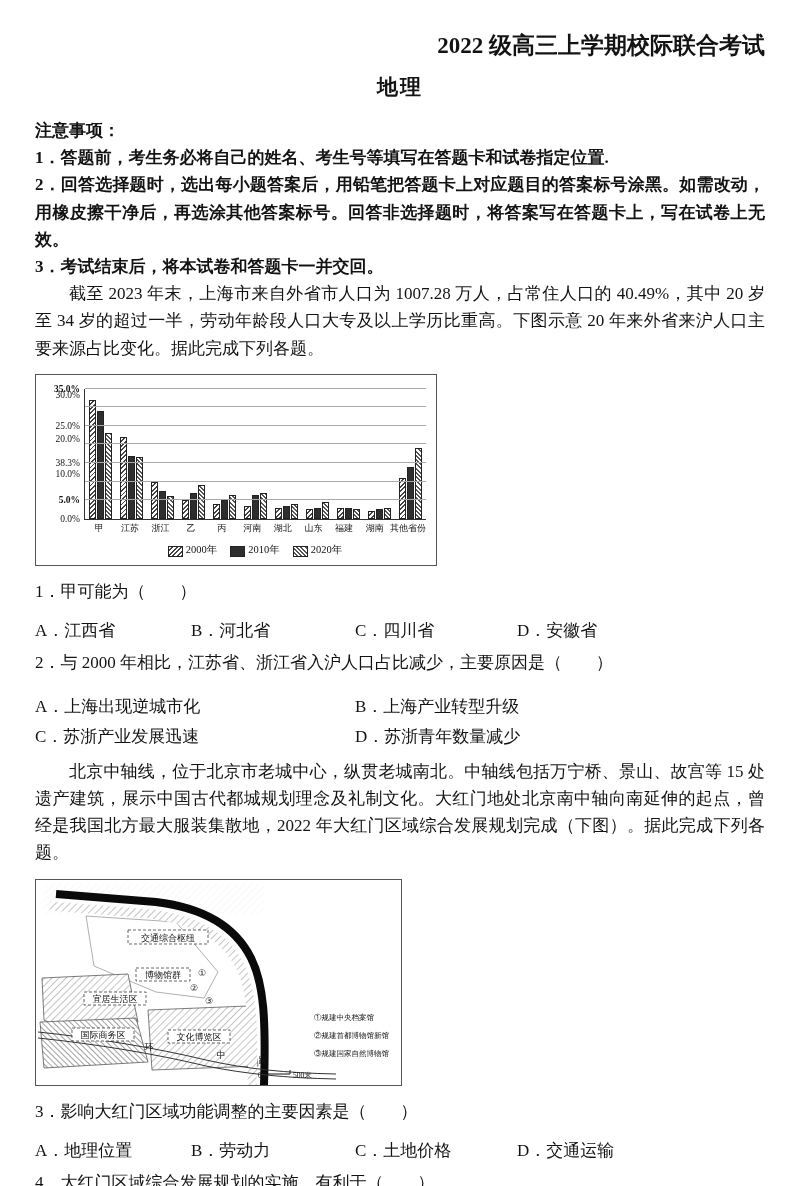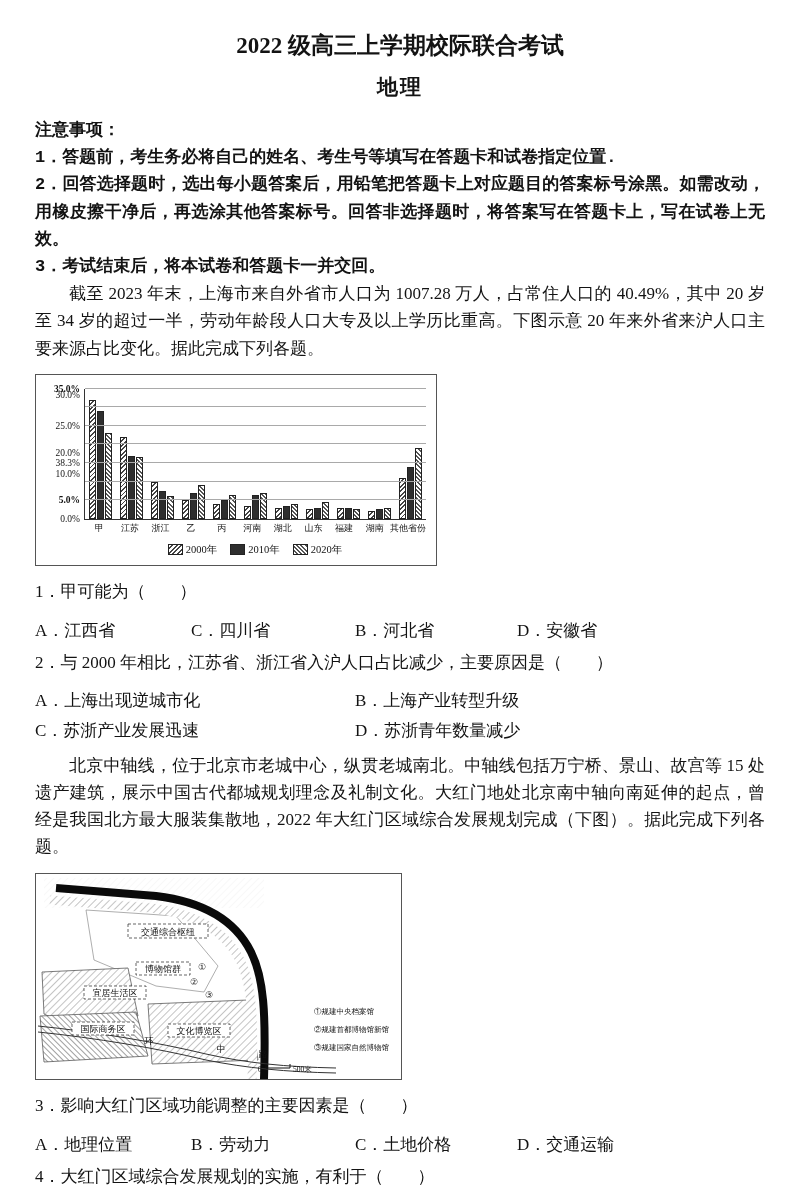--- a/index.html
+++ b/index.html
@@ -1,46 +1,46 @@
 <!DOCTYPE html>
 <html><head>
 <meta charset="utf-8">
 <style>
   html,body{margin:0;padding:0;background:#ffffff;}
   .page{
     width:800px;min-height:1186px;margin:0 auto;box-sizing:border-box;
     padding:26px 35px 24px;background:#fff;color:#131313;
     font-family:"Liberation Serif","DejaVu Serif",serif;
   }
-  .title{font-size:23px;font-weight:700;text-align:center;margin:4px 0 12px;}
+  .title{font-size:23px;font-weight:700;text-align:right;margin:4px 0 12px;}
   .subject{font-size:21px;font-weight:700;text-align:center;margin:0 0 16px;letter-spacing:2px;}
   p{font-size:17px;line-height:1.6;margin:0;text-align:justify;}
-  .bold{font-weight:700;font-family:Liberation Mono, monospace;}
+  .bold{font-weight:700;}
   .indent{text-indent:2em;}
   .q-stem{margin-top:5px;}
   .opts4{display:grid;grid-template-columns:156px 164px 162px 1fr;font-size:17px;line-height:1.6;margin-top:12px;}
-  .opts2{display:grid;grid-template-columns:320px 1fr;font-size:17px;line-height:1.75;margin-top:10px;}
+  .opts2{display:grid;grid-template-columns:320px 1fr;font-size:17px;line-height:1.75;margin-top:16px;}
   figure{margin:12px 0;}
   
   .chart-box{width:402px;border:1px solid #555;padding:14px 10px 8px 6px;box-sizing:border-box;background:#fff;}
   .chart-flex{display:flex;}
   .yaxis{position:relative;width:42px;height:130px;font-size:9.5px;}
   .ytick{position:absolute;right:4px;line-height:10px;}
   .plot{position:relative;flex:1;height:130px;border-left:1px solid #333;border-bottom:1px solid #333;}
   .gridline{position:absolute;left:0;right:0;height:1px;background:#a9a9a9;}
   .bar-groups{position:absolute;left:0;right:0;top:0;bottom:0;display:flex;align-items:flex-end;}
   .bar-group{flex:1;display:flex;align-items:flex-end;justify-content:center;gap:1px;height:100%;}
   .bar{width:7px;border:1px solid #222;box-sizing:border-box;}
   .s0{background:repeating-linear-gradient(135deg,#fff 0 2px,#444 2px 3.2px);}
   .s1{background:#2e2e2e;}
   .s2{background:repeating-linear-gradient(45deg,#fff 0 1.6px,#555 1.6px 3px);}
   .xlabels{display:flex;margin-left:42px;font-size:9px;margin-top:2px;}
   .xlab{flex:1;text-align:center;white-space:nowrap;overflow:visible;}
   .legend{display:flex;justify-content:center;gap:13px;margin-top:8px;margin-left:42px;font-size:10.5px;}
-  .lg-item{display:flex;align-items:center;gap:3px;}
+  .lg-item{display:flex;align-items:flex-end;gap:3px;}
   .sw{width:13px;height:9px;border:1px solid #222;display:inline-block;}
   
   .map-box{width:367px;border:1px solid #555;box-sizing:border-box;background:#fff;}
   .map-box svg{display:block;}
   .map-box text{font-family:"Liberation Serif","DejaVu Serif",serif;fill:#111;}
 </style>
 </head>
 <body>
 
 <div class="page">
@@ -58,21 +58,21 @@
 
   <p class="indent">截至 2023 年末，上海市来自外省市人口为 1007.28 万人，占常住人口的 40.49%，其中 20 岁至 34 岁的超过一半，劳动年龄段人口大专及以上学历比重高。下图示意 20 年来外省来沪人口主要来源占比变化。据此完成下列各题。</p>
 
   <figure>
     <div class="chart-box">
       <div class="chart-flex">
         <div class="yaxis" id="y-axis">
             <div class="ytick" style="bottom: 125px; font-weight: bold;">35.0%</div>
             <div class="ytick" style="bottom: 119px;">30.0%</div>
             <div class="ytick" style="bottom: 87.8571px;">25.0%</div>
-            <div class="ytick" style="bottom: 61px;">20.0%</div>
+            <div class="ytick" style="bottom: 75px;">20.0%</div>
             <div class="ytick" style="bottom: 50.7143px;">38.3%</div>
             <div class="ytick" style="bottom: 40px;">10.0%</div>
             <div class="ytick" style="bottom: 13.5714px; font-weight: bold;">5.0%</div>
             <div class="ytick" style="bottom: -5px;">0.0%</div>
           </div>
         <div class="plot" id="plot">
           <div class="bar-groups" id="bar-groups">
               <div class="bar-group">
                 <div class="bar s0" title="甲 2000年 32%" style="height: 118.857px;"></div>
                 <div class="bar s1" title="甲 2010年 29%" style="height: 107.714px;"></div>
@@ -164,22 +164,22 @@
             <span class="sw s2"></span>
             <span>2020年</span>
           </div>
         </div>
     </div>
   </figure>
 
   <p class="q-stem">1．甲可能为（　　）</p>
   <div class="opts4">
     <span>A．江西省</span>
+    <span>B．河北省</span>
     <span>C．四川省</span>
-    <span>B．河北省</span>
     <span>D．安徽省</span>
   </div>
 
   <p class="q-stem">2．与 2000 年相比，江苏省、浙江省入沪人口占比减少，主要原因是（　　）</p>
   <div class="opts2">
     <span>A．上海出现逆城市化</span>
     <span>B．上海产业转型升级</span>
     <span>C．苏浙产业发展迅速</span>
     <span>D．苏浙青年数量减少</span>
   </div>

